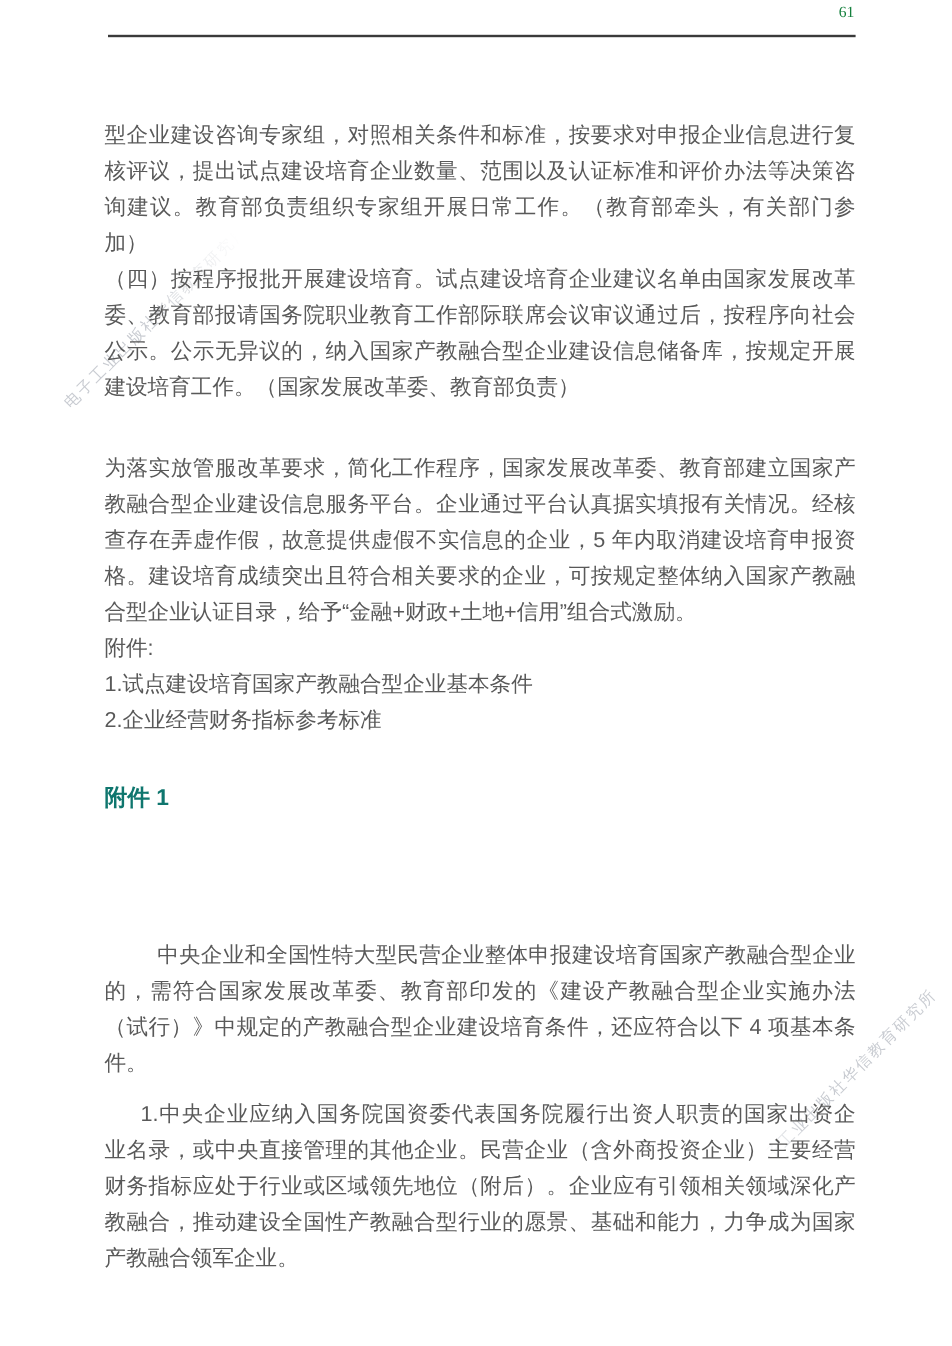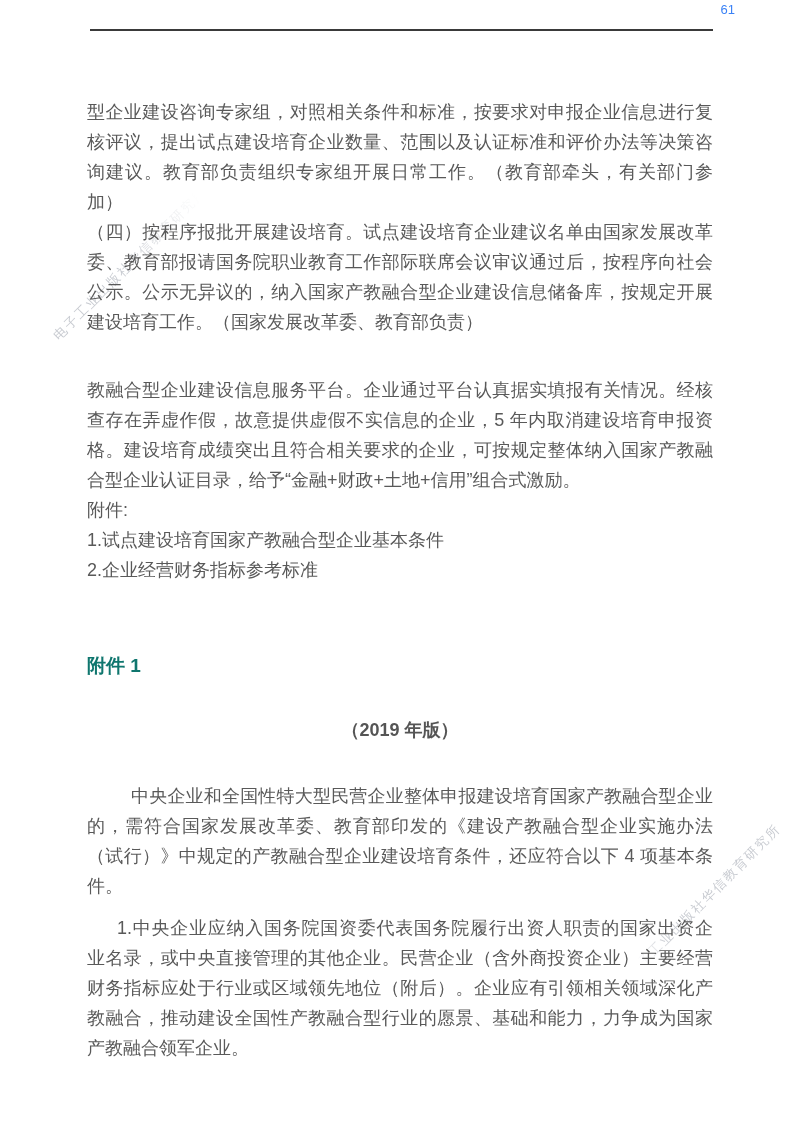--- a/index.html
+++ b/index.html
@@ -4,22 +4,22 @@
 <style>
   html,body{margin:0;padding:0;background:#ffffff;}
   body{
     width:793px;height:1122px;position:relative;overflow:hidden;
     font-family:"Liberation Sans","DejaVu Sans",sans-serif;
   }
   .page{position:absolute;inset:0;background:#ffffff;overflow:hidden;}
 
   .page-number{
     position:absolute;top:2px;left:0;width:712px;text-align:right;
-    font-family:Liberation Sans, sans-serif;
-    font-size:13px;color:#3b82f6;padding-left:23px;
+    font-family:Liberation Serif, serif;
+    font-size:13px;color:#15803d;
   }
   .header-rule{
     position:absolute;left:90px;top:29px;width:623px;height:2px;
     background:#3a3a3a;
   }
 
   .block{position:absolute;left:87px;width:626px;}
   .block-a{top:97px;}
   .block-b{top:375px;}
   .block-c{top:781px;}
@@ -87,31 +87,31 @@
       <div class="line fill">询建议。教育部负责组织专家组开展日常工作。（教育部牵头，有关部门参</div>
       <div class="line end">加）</div>
       <div class="line fill">（四）按程序报批开展建设培育。试点建设培育企业建议名单由国家发展改革</div>
       <div class="line fill">委、教育部报请国务院职业教育工作部际联席会议审议通过后，按程序向社会</div>
       <div class="line fill">公示。公示无异议的，纳入国家产教融合型企业建设信息储备库，按规定开展</div>
       <div class="line end">建设培育工作。（国家发展改革委、教育部负责）</div>
     </div>
 
 
   <div class="block block-b" id="block-b">
+      <div class="line fill">为落实放管服改革要求，简化工作程序，国家发展改革委、教育部建立国家产</div>
       <div class="line fill">教融合型企业建设信息服务平台。企业通过平台认真据实填报有关情况。经核</div>
       <div class="line fill">查存在弄虚作假，故意提供虚假不实信息的企业，5 年内取消建设培育申报资</div>
       <div class="line fill">格。建设培育成绩突出且符合相关要求的企业，可按规定整体纳入国家产教融</div>
       <div class="line end">合型企业认证目录，给予“金融+财政+土地+信用”组合式激励。</div>
       <div class="line end">附件:</div>
       <div class="line end">1.试点建设培育国家产教融合型企业基本条件</div>
       <div class="line end">2.企业经营财务指标参考标准</div>
     </div>
 
   <div class="annex-label">附件 1</div>
-  <div class="annex-subtitle">（2019 年版）</div>
 
   <div class="block block-c" id="block-c">
       <div class="line fill" style="text-indent: 44px;">中央企业和全国性特大型民营企业整体申报建设培育国家产教融合型企业</div>
       <div class="line fill">的，需符合国家发展改革委、教育部印发的《建设产教融合型企业实施办法</div>
       <div class="line fill">（试行）》中规定的产教融合型企业建设培育条件，还应符合以下 4 项基本条</div>
       <div class="line end">件。</div>
       <div class="line fill" style="text-indent: 30px; margin-top: 12px;">1.中央企业应纳入国务院国资委代表国务院履行出资人职责的国家出资企</div>
       <div class="line fill">业名录，或中央直接管理的其他企业。民营企业（含外商投资企业）主要经营</div>
       <div class="line fill">财务指标应处于行业或区域领先地位（附后）。企业应有引领相关领域深化产</div>
       <div class="line fill">教融合，推动建设全国性产教融合型行业的愿景、基础和能力，力争成为国家</div>

